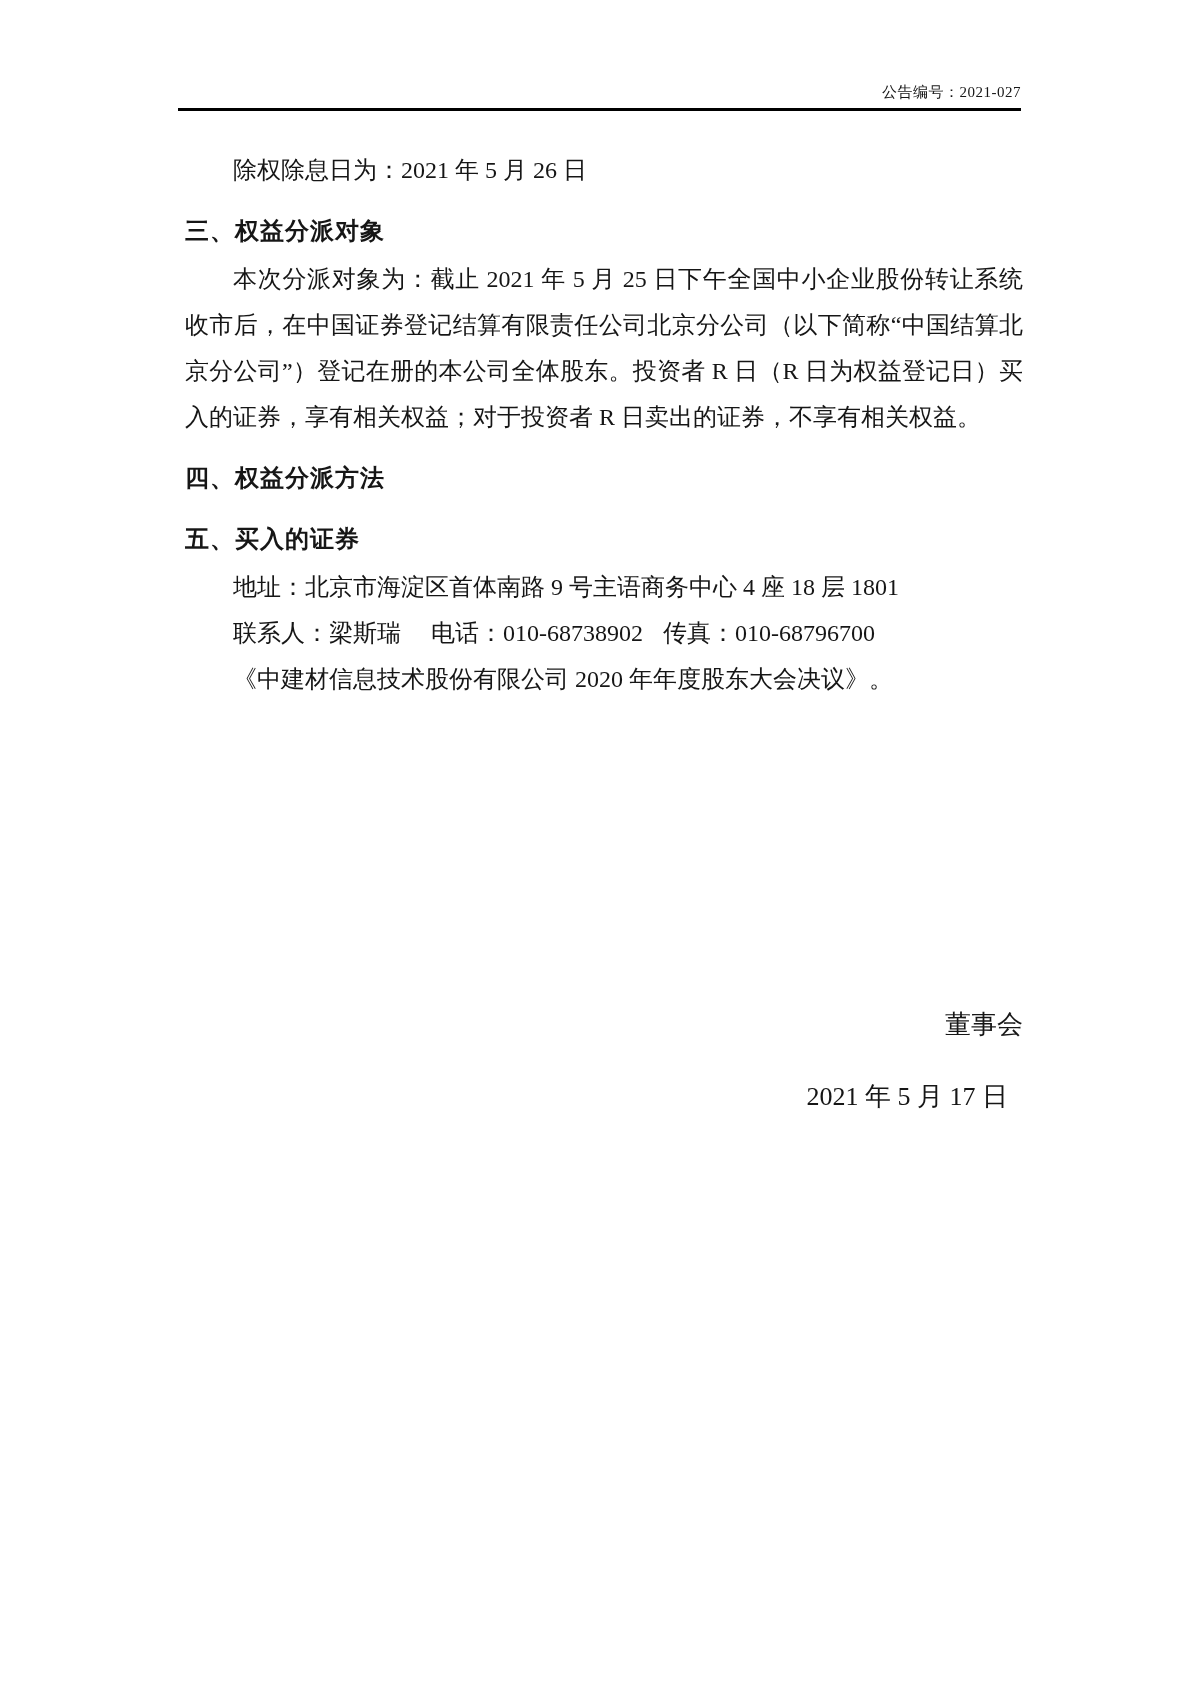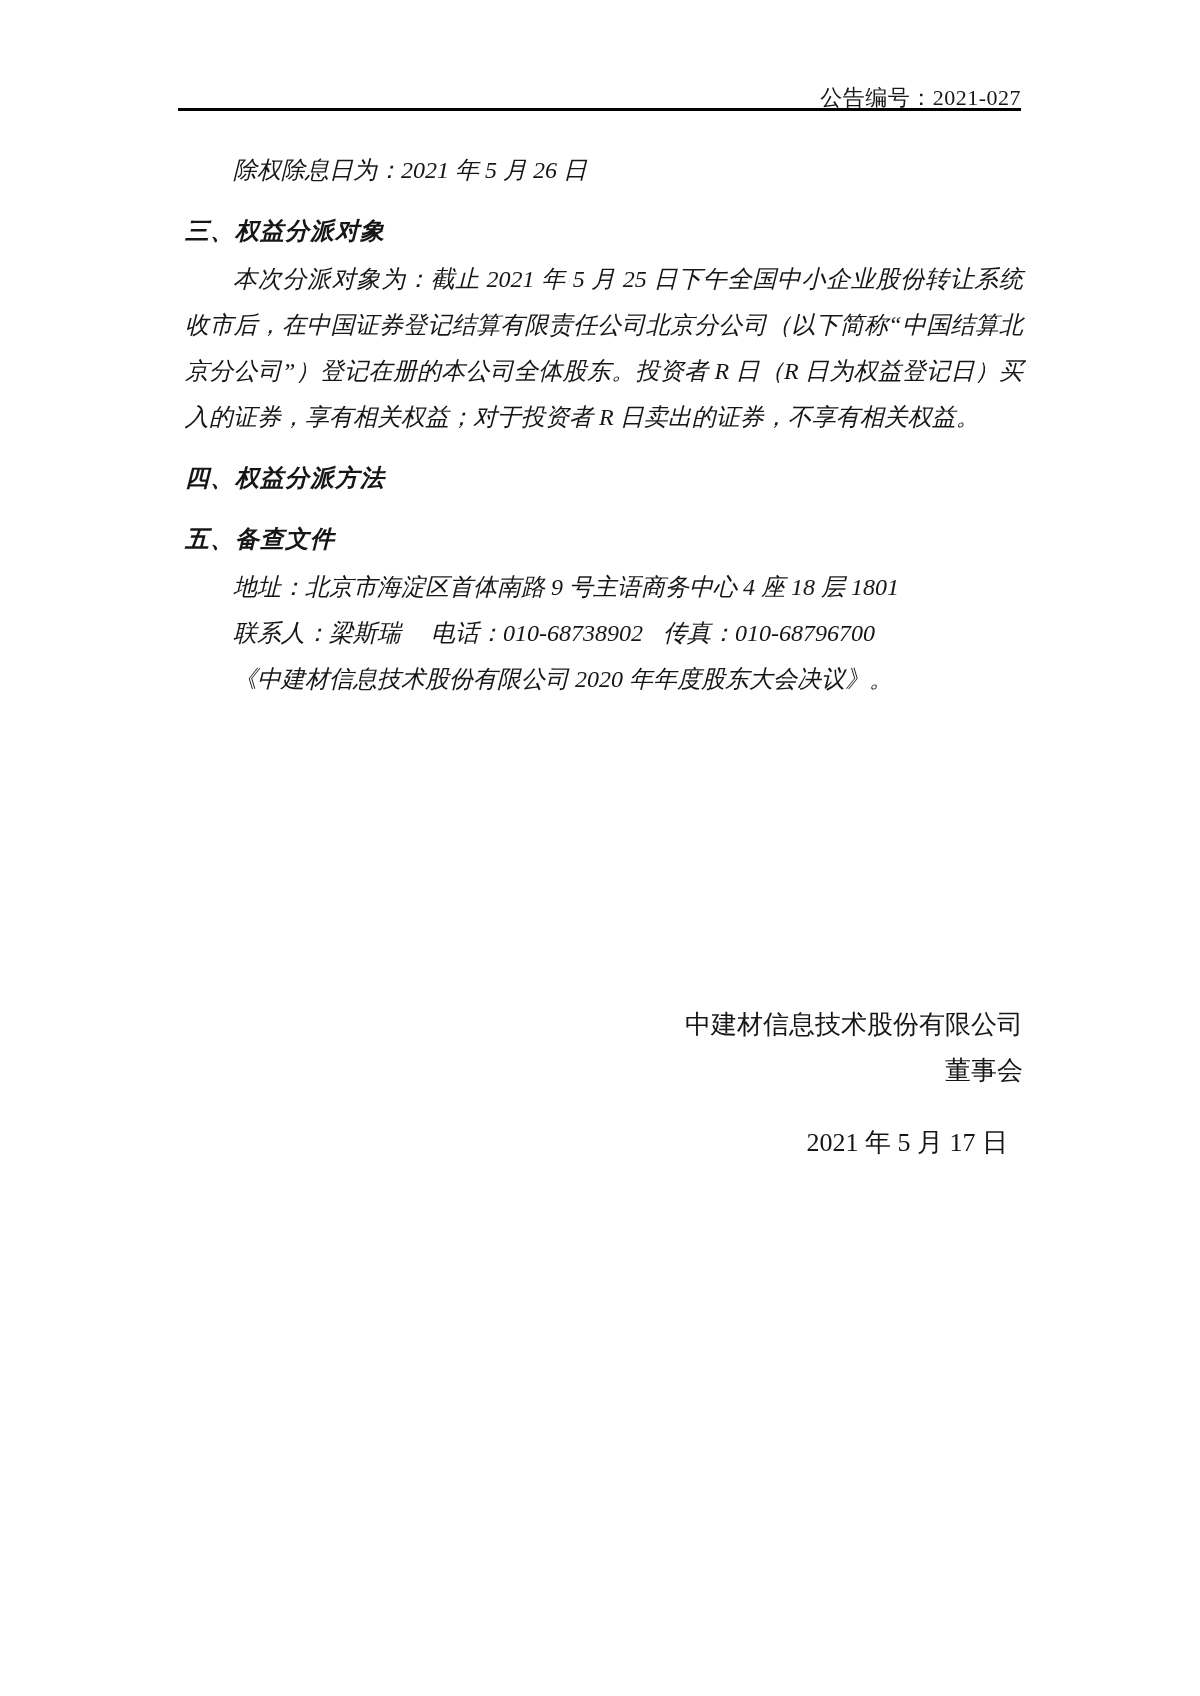--- a/index.html
+++ b/index.html
@@ -9,40 +9,39 @@
     height: 1696px;
     background: #ffffff;
     overflow: hidden;
     color: #161616;
     font-family: "Liberation Serif", "DejaVu Serif", serif;
   }
   .announcement-no {
     position: absolute;
     top: 83px;
     right: 179px;
-    font-size: 22px;
+    font-size: 15px;
     letter-spacing: 0.5px;
     white-space: nowrap;
   }
   .header-rule {
     position: absolute;
     top: 108px;
     left: 178px;
     width: 843px;
     height: 3px;
     background: #000000;
   }
   .content {
     position: absolute;
     top: 147px;
     left: 185px;
     width: 838px;
     font-size: 24px;
     line-height: 46px;
-    font-style: italic;
   }
   .content p { margin: 0; }
   .indent { text-indent: 48px; }
   .justify { text-align: justify; text-justify: inter-ideograph; }
   .sec-heading {
     margin: 15px 0 2px 0;
     font-family: "Liberation Sans", "DejaVu Sans", sans-serif;
     font-weight: 700;
     font-size: 24px;
     line-height: 46px;
@@ -75,32 +74,31 @@
 
     <p class="indent">除权除息日为：2021 年 5 月 26 日</p>
 
     <h2 class="sec-heading">三、权益分派对象</h2>
 
     <p class="indent justify">本次分派对象为：截止 2021 年 5 月 25 日下午全国中小企业股份转让系统收市后，在中国证券登记结算有限责任公司北京分公司（以下简称“中国结算北京分公司”）登记在册的本公司全体股东。投资者 R 日（R 日为权益登记日）买入的证券，享有相关权益；对于投资者 R 日卖出的证券，不享有相关权益。</p>
 
     <h2 class="sec-heading">四、权益分派方法</h2>
 
 
-    <h2 class="sec-heading">五、备查文件</h2>
+    <h2 class="sec-heading">五、买入的证券</h2>
 
     <p class="indent">地址：北京市海淀区首体南路 9 号主语商务中心 4 座 18 层 1801</p>
 
     <p class="indent contact-line">
       <span class="seg-name">联系人：梁斯瑞</span><span class="seg-phone">电话：010-68738902</span><span class="seg-fax">传真：010-68796700</span>
     </p>
 
 
     <p class="indent">《中建材信息技术股份有限公司 2020 年年度股东大会决议》。</p>
 
   </div>
 
   <div class="signature">
-    <div>中建材信息技术股份有限公司</div>
     <div>董事会</div>
     <div class="sig-date">2021 年 5 月 17 日</div>
   </div>
 
 </div>
 
 </body></html>

